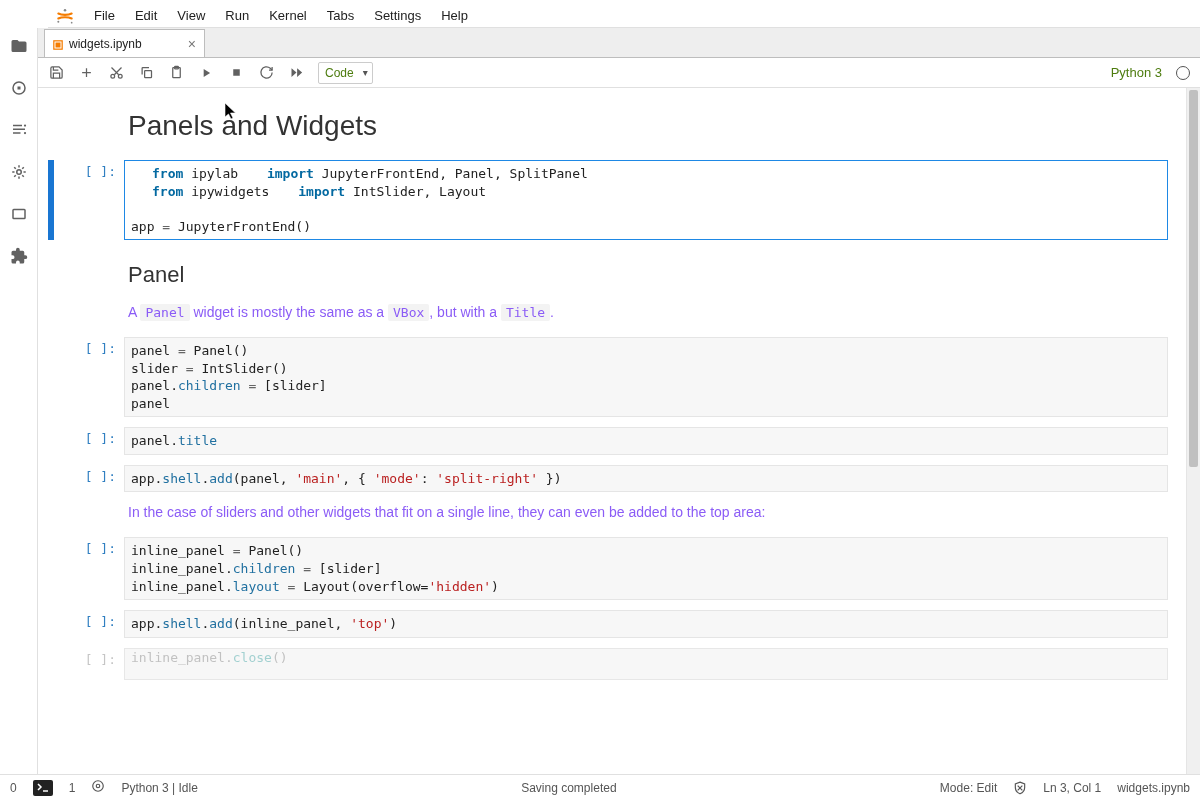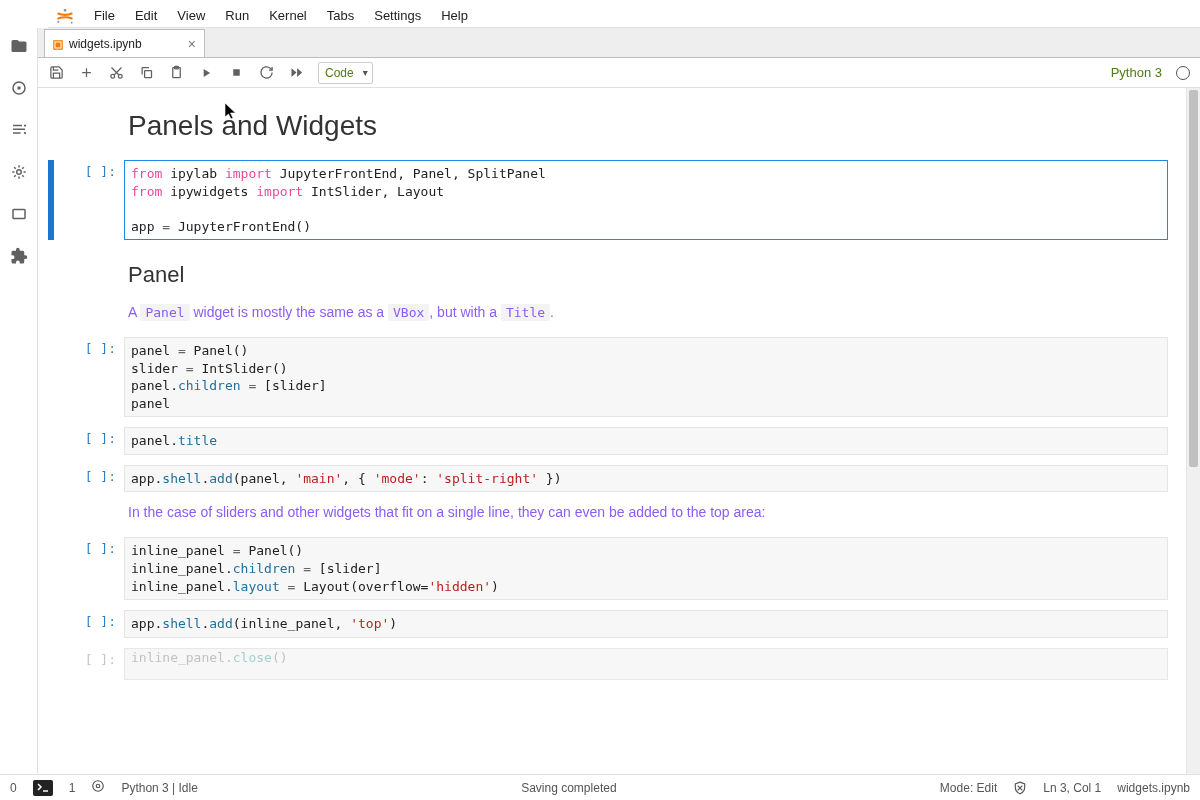--- a/index.html
+++ b/index.html
@@ -38,21 +38,21 @@
   .md h2 { font-size: 22px; font-weight: 400; color:#333; margin: 22px 0 14px 80px; }
   .md p { font-size: 14px; color:#8b5cf6; margin: 8px 0 14px 80px; line-height: 1.5; }
   .md code { background:#f3f3f3; padding: 1px 5px; border-radius:2px; font-family: "DejaVu Sans Mono", Menlo, Consolas, monospace; font-size: 13px;}
 
   .cell { display: flex; margin-bottom: 10px; }
   .leftbar { width: 6px; }
   .cell.selected .leftbar { background: #1976d2; }
   .prompt { width: 70px; font-family: "DejaVu Sans Mono", Menlo, Consolas, monospace; font-size: 13px; color:#307fc1; text-align: right; padding: 4px 8px 0 0; }
   .cell.selected .codebox { border: 1px solid #1e88e5; background:#fff; }
   .codebox { flex: 1; background: #f7f7f7; border: 1px solid #e5e5e5; padding: 4px 6px; font-family: "DejaVu Sans Mono", Menlo, Consolas, monospace; font-size: 13px; line-height: 1.35; white-space: pre; color:#222; overflow:hidden;}
-  .kw-green { color:#ec4899; font-weight:normal; }
+  .kw-green { color:#0369a1; font-weight:bold;margin-left:21px; }
   .kw-attr { color:#2070a0; }
   .kw-str { color:#ba2121; }
   .kw-op  { color:#666; }
 
   .status { height: 26px; border-top: 1px solid #e0e0e0; display:flex; align-items:center; padding: 0 10px; font-size: 12px; color:#555; gap: 16px;}
   .status .spacer { flex:1; }
   .status .pill { background:#222; color:#fff; padding: 0 4px; border-radius:2px; height:16px; display:flex; align-items:center; font-size:11px;}
   .status .shield { width:14px;height:14px; }
 
   .scrollbar-fake { width: 14px; background:#f0f0f0; border-left:1px solid #e5e5e5; position:relative;}

